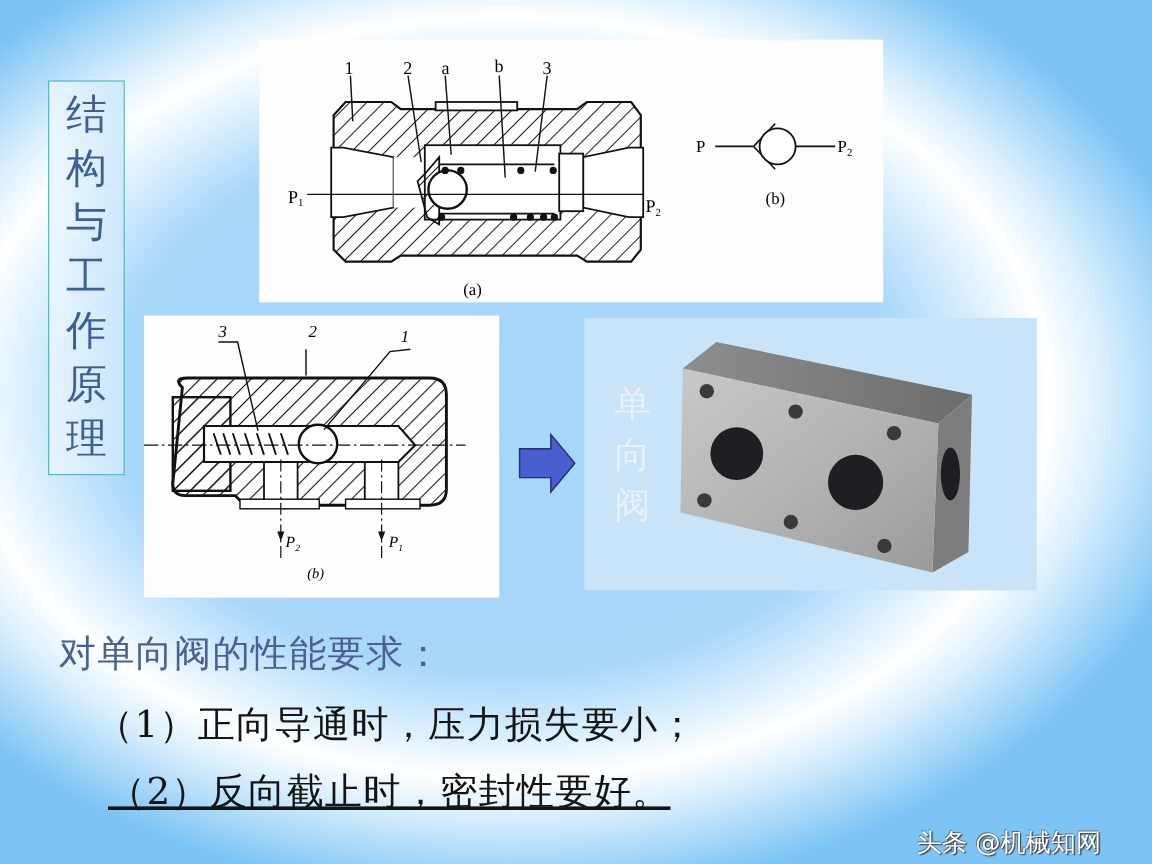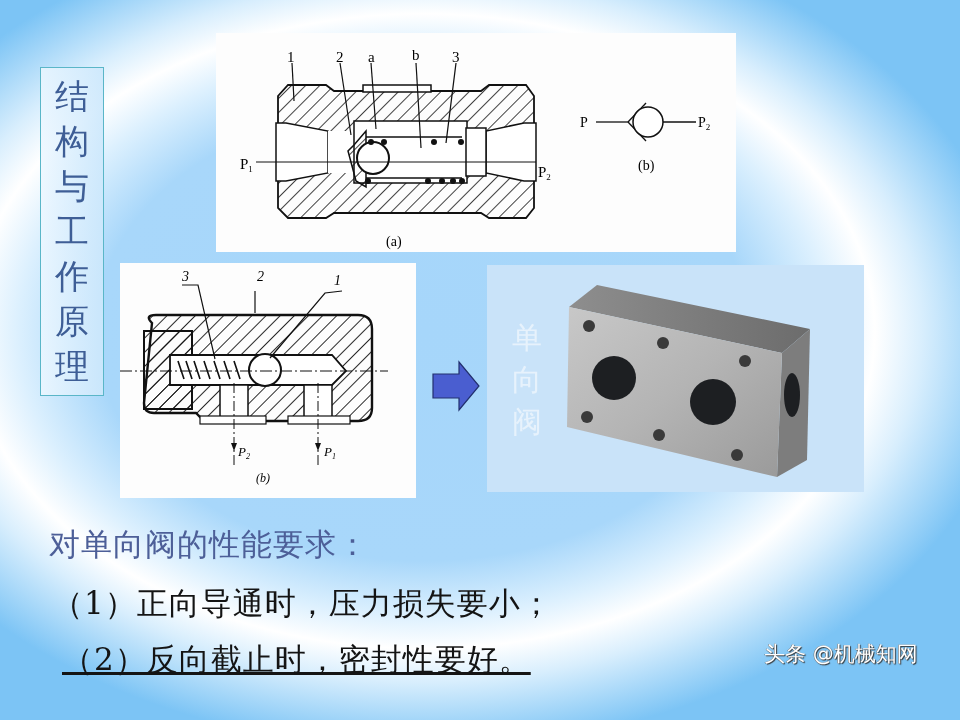--- a/index.html
+++ b/index.html
@@ -35,26 +35,27 @@
   }
   .photo-label span { font-size:30px; line-height:42px; color:rgba(255,255,255,0.55); font-family:"DejaVu Sans", sans-serif; }
 
   .req-heading {
     position:absolute; left:36px; top:524px; font-size:31px; color:#4d5f98;
     font-family:"DejaVu Sans", sans-serif; letter-spacing:1px;margin-left:13px;
   }
   .req-item {
     position:absolute; font-size:31px; color:#141414; letter-spacing:1px;
     font-family:"DejaVu Serif", serif;
+    margin-left:28px;
   }
   #req-1 { left:52px; top:583px; }
   #req-2 { left:62px; top:639px;text-decoration:underline; }
 
   .watermark {
-    position:absolute; left:764px; top:640px; font-size:21px; color:#ffffff;
+    position:absolute; left:764px; top:688px; font-size:21px; color:#ffffff;
     font-family:"DejaVu Sans", sans-serif;
     text-shadow: 1px 1px 1px #333, -0.5px -0.5px 0 #666;
   }
   svg text { font-family:"Liberation Serif", serif; }
 </style>
 </head>
 <body>
 
 <div class="slide">
 

